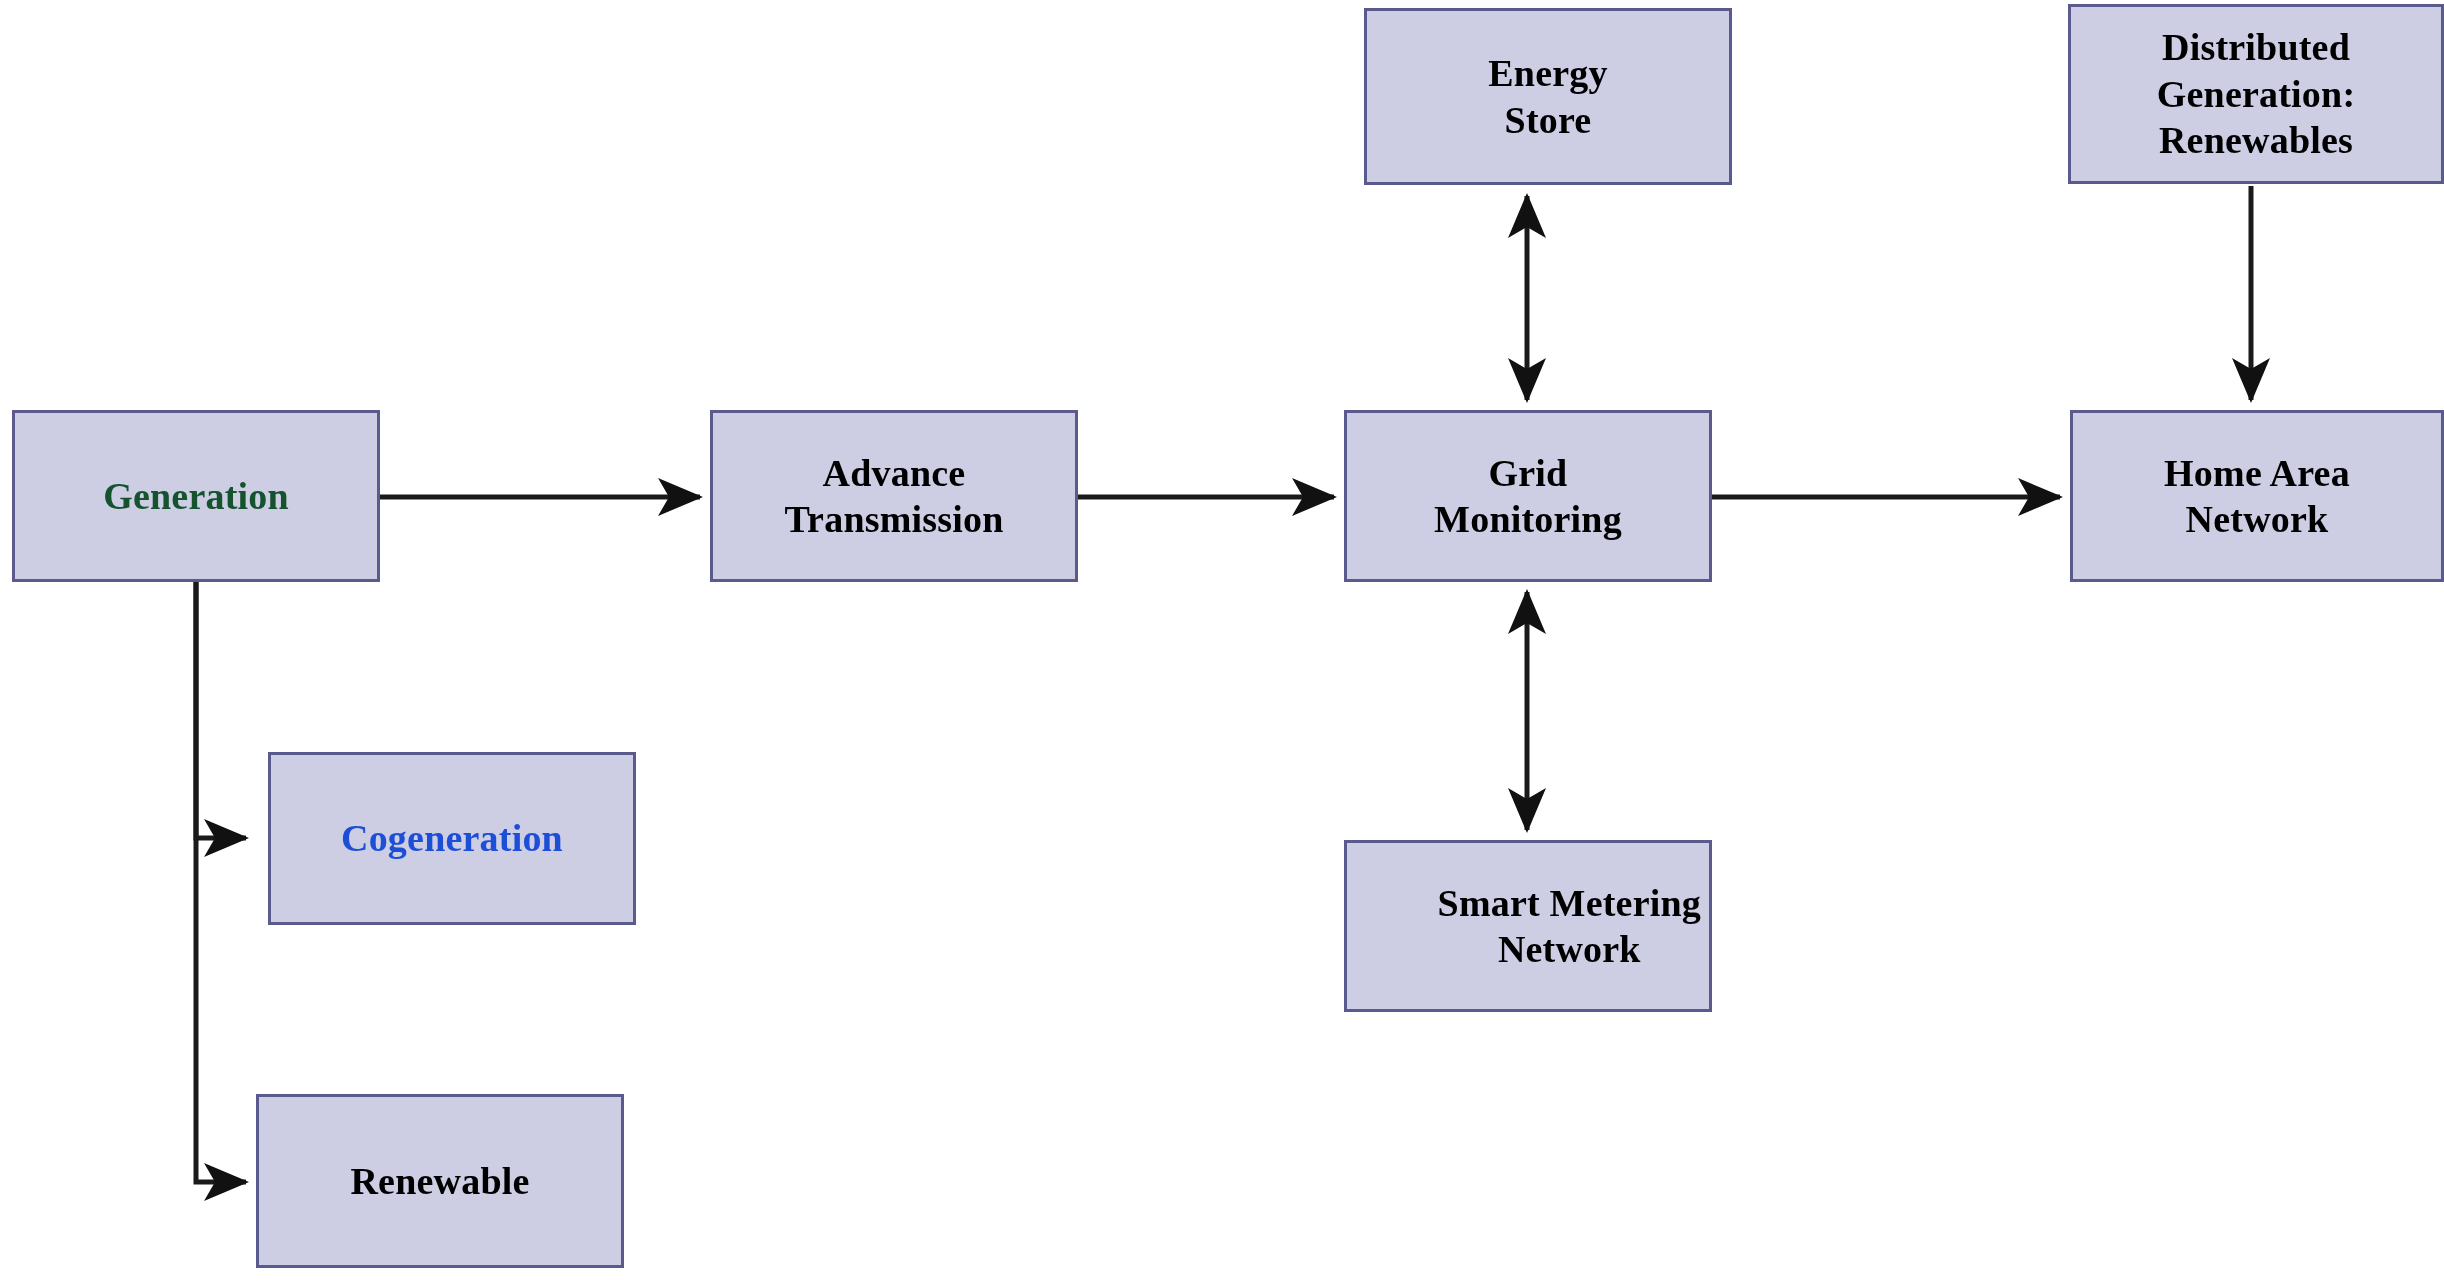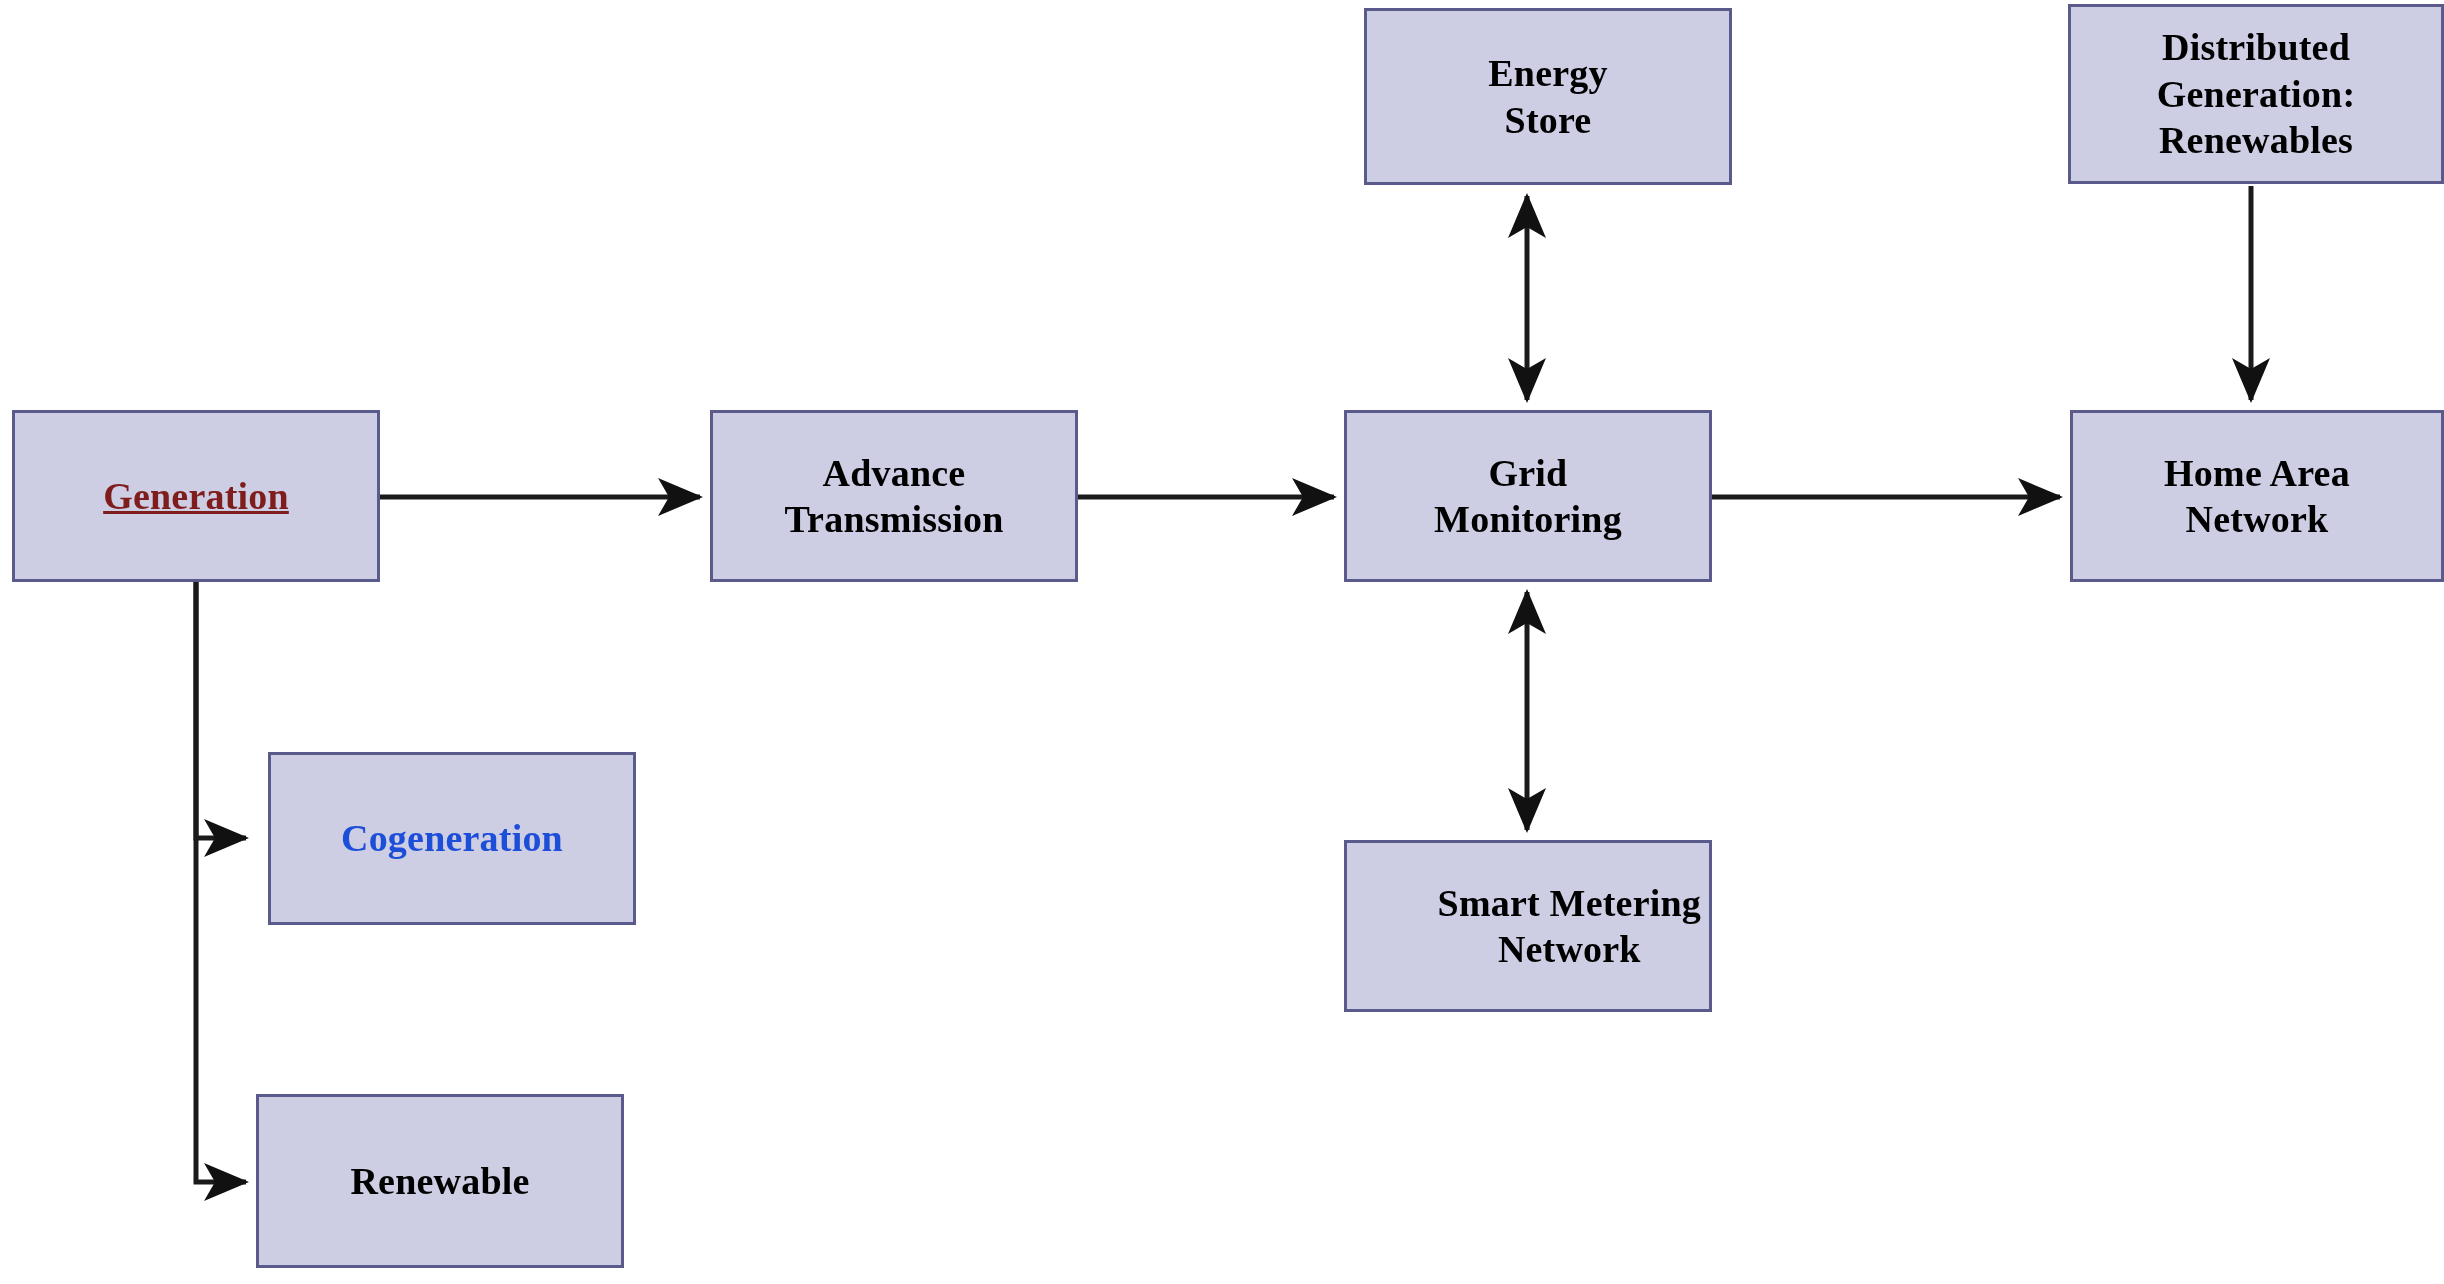--- a/index.html
+++ b/index.html
@@ -64,21 +64,21 @@
         <path d="M1712,497 L2060,497" stroke="#1a1a1a" stroke-width="5" fill="none" marker-end="url(#arrowEnd)"></path>
         <path d="M1527,400 L1527,196" stroke="#1a1a1a" stroke-width="5" fill="none" marker-end="url(#arrowEnd)" marker-start="url(#arrowStart)"></path>
         <path d="M1527,592 L1527,830" stroke="#1a1a1a" stroke-width="5" fill="none" marker-end="url(#arrowEnd)" marker-start="url(#arrowStart)"></path>
         <path d="M2251,186 L2251,400" stroke="#1a1a1a" stroke-width="5" fill="none" marker-end="url(#arrowEnd)"></path>
         <path d="M196,582 L196,838 L246,838" stroke="#1a1a1a" stroke-width="5" fill="none" marker-end="url(#arrowEnd)"></path>
         <path d="M196,582 L196,1182 L246,1182" stroke="#1a1a1a" stroke-width="5" fill="none" marker-end="url(#arrowEnd)"></path>
       </g>
   </svg>
 
   <div id="node-layer">
-      <div class="node" style="left: 12px; top: 410px; width: 368px; height: 172px; background: rgb(205, 205, 228); border-color: rgb(91, 90, 140); color: #7f1d1d; text-decoration: underline;">
+      <div class="node" style="left: 12px; top: 410px; width: 368px; height: 172px; background: rgb(205, 205, 228); border-color: rgb(91, 90, 140); color: #14532d;">
         <span class="lbl">Generation</span>
       </div>
       <div class="node" style="left: 710px; top: 410px; width: 368px; height: 172px; background: rgb(205, 205, 228); border-color: rgb(91, 90, 140); color: rgb(0, 0, 0);">
         <span class="lbl">Advance
 Transmission</span>
       </div>
       <div class="node" style="left: 1344px; top: 410px; width: 368px; height: 172px; background: rgb(205, 205, 228); border-color: rgb(91, 90, 140); color: rgb(0, 0, 0);">
         <span class="lbl">Grid
 Monitoring</span>
       </div>

